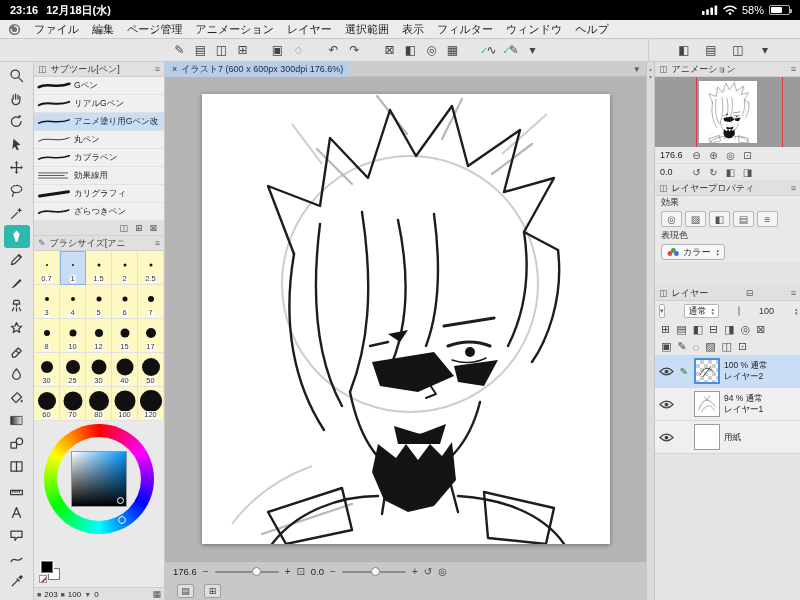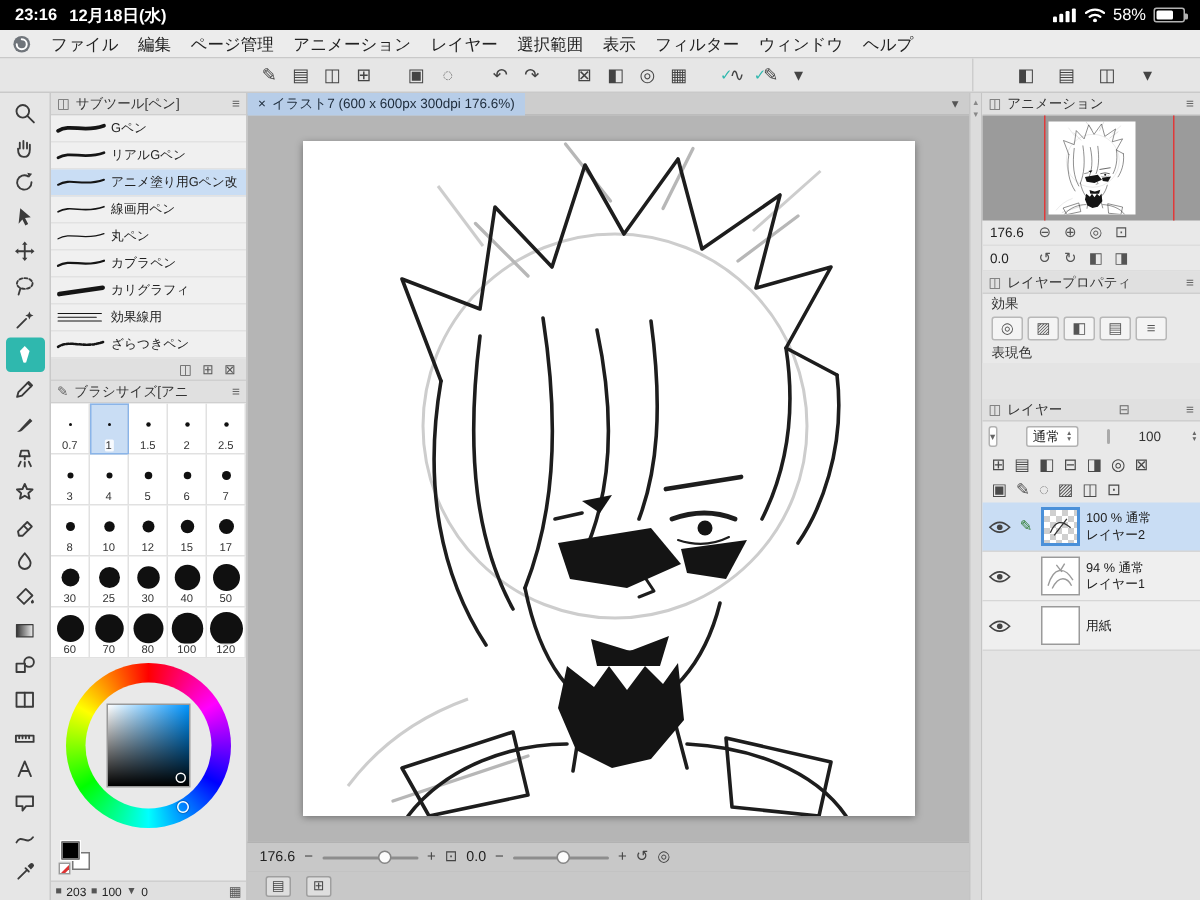--- a/index.html
+++ b/index.html
@@ -40,21 +40,21 @@
 .subtool-tabs{height:21px;display:flex;background:#dadada;border-bottom:1px solid #cfcfcf;flex:0 0 auto}
 .subtool-tab{flex:1;display:flex;flex-direction:column;align-items:center;justify-content:center;font-size:8.5px;color:#333;border-right:1px solid #cfcfcf;gap:1px}
 .subtool-tab.sel{background:#f5f5f5}
 .subtool-tab svg{width:30px;height:8px}
 .pen-list{background:#f0f0f0;flex:0 0 auto}
 .pen-row{height:18px;display:flex;align-items:center;gap:3px;padding:0 3px;border-bottom:1px solid #e2e2e2;font-size:8.5px;color:#222;white-space:nowrap;overflow:hidden}
 .pen-row.sel{background:#c9ddf4}
 .pen-row svg{flex:0 0 34px;height:11px}
 .stroke-p{stroke:#151515;fill:none;stroke-linecap:round}
 .list-actions{height:15px;display:flex;align-items:center;justify-content:flex-end;gap:7px;padding:0 7px;background:#e0e0e0;border-bottom:1px solid #cfcfcf;font-size:9px;color:#555;flex:0 0 auto}
-.size-grid{display:grid;grid-template-columns:repeat(5,1fr);background:#ffffff;flex:0 0 auto}
+.size-grid{display:grid;grid-template-columns:repeat(5,1fr);background:#fef9c3;flex:0 0 auto}
 .size-cell{height:34px;position:relative;border-right:1px solid #e1e1e1;border-bottom:1px solid #e1e1e1}
 .size-cell .dot{position:absolute;left:50%;top:14px;transform:translate(-50%,-50%);background:#101010;border-radius:50%}
 .size-cell .lbl{position:absolute;bottom:1px;left:50%;transform:translateX(-50%);font-size:7.5px;line-height:8px;color:#333;background:rgba(255,255,255,.85);padding:0 1px;border-radius:1px}
 .size-cell.sel{background:#c9ddf4;outline:1px solid #8ab4e8;outline-offset:-1px}
 
 .color-sec{flex:1 1 auto;position:relative;background:#e9e9e9;min-height:0}
 .wheel{position:absolute;left:10px;top:3px;width:110px;height:110px;border-radius:50%;background:conic-gradient(#f00,#f0f 16%,#00f 33%,#0ff 50%,#0f0 66%,#ff0 83%,#f00)}
 .wheel:before{content:"";position:absolute;inset:13px;border-radius:50%;background:#e9e9e9}
 .sv{position:absolute;left:50%;top:50%;transform:translate(-50%,-50%);width:56px;height:56px;background:linear-gradient(to top,#000,rgba(0,0,0,0)),linear-gradient(to right,#fff,#0095ff);border:1px solid #999}
 .ring-cursor{position:absolute;left:74px;top:92px;width:8px;height:8px;border:1.5px solid #fff;border-radius:50%;box-shadow:0 0 1px #000}
@@ -415,47 +415,41 @@
             <span>リアルGペン</span>
           </div>
         <div class="pen-row sel">
             <svg viewBox="0 0 40 12">
               <path class="stroke-p" d="M2 8C12 2 22 10 38 4" style="stroke-width:1.6"></path>
             </svg>
             <span>アニメ塗り用Gペン改</span>
           </div>
         <div class="pen-row">
             <svg viewBox="0 0 40 12">
-              <path class="stroke-p" d="M2 8C12 2 22 10 38 4" style="stroke-width:1.3"></path>
-            </svg>
-            <span>線画用ペン</span>
-          </div>
-        <div class="pen-row">
-            <svg viewBox="0 0 40 12">
               <path class="stroke-p" d="M2 8C12 2 22 10 38 4" style="stroke-width:1"></path>
             </svg>
             <span>丸ペン</span>
           </div>
         <div class="pen-row">
             <svg viewBox="0 0 40 12">
               <path class="stroke-p" d="M2 8C12 2 22 10 38 4" style="stroke-width:1.8"></path>
             </svg>
             <span>カブラペン</span>
           </div>
         <div class="pen-row">
             <svg viewBox="0 0 40 12">
-              <path class="stroke-p" d="M3 9L37 4" style="stroke-width:3.6"></path>
-            </svg>
-            <span>カリグラフィ</span>
+              <path class="stroke-p" d="M2 3h34M2 6h30M2 9h34" style="stroke-width:0.8"></path>
+            </svg>
+            <span>効果線用</span>
           </div>
         <div class="pen-row">
             <svg viewBox="0 0 40 12">
-              <path class="stroke-p" d="M2 3h34M2 6h30M2 9h34" style="stroke-width:0.8"></path>
-            </svg>
-            <span>効果線用</span>
+              <path class="stroke-p" d="M3 9L37 4" style="stroke-width:3.6"></path>
+            </svg>
+            <span>カリグラフィ</span>
           </div>
         <div class="pen-row">
             <svg viewBox="0 0 40 12">
               <path class="stroke-p" d="M2 8C12 2 22 10 38 4" style="stroke-width:2" stroke-dasharray="2 1.4"></path>
             </svg>
             <span>ざらつきペン</span>
           </div>
       </div>
       <div class="list-actions">
         <span>◫</span>
@@ -677,20 +671,34 @@
       </div>
       <div class="lp-label">効果</div>
       <div class="fx-row">
         <span class="fx-btn">◎</span>
         <span class="fx-btn">▨</span>
         <span class="fx-btn">◧</span>
         <span class="fx-btn">▤</span>
         <span class="fx-btn">≡</span>
       </div>
       <div class="lp-label">表現色</div>
+      <div class="expr-row">
+        <div class="dropdown">
+          <svg width="12" height="10">
+              <circle cx="3" cy="6.5" r="2.4" fill="#e0493f"></circle>
+              <circle cx="6.3" cy="3.4" r="2.4" fill="#43a047"></circle>
+              <circle cx="9.4" cy="6.5" r="2.4" fill="#3a6fd8"></circle>
+            </svg>
+          <span>カラー</span>
+          <span class="dd-arrows">
+              <span>▴</span>
+              <span>▾</span>
+            </span>
+        </div>
+      </div>
 
       <div class="rp-filler"></div>
 
       <div class="panel-header">
         <span class="ph-ic">◫</span>
         <span>レイヤー</span>
         <span class="ph-r">⊟</span>
         <span class="ph-r">≡</span>
       </div>
       <div class="blend-row">

